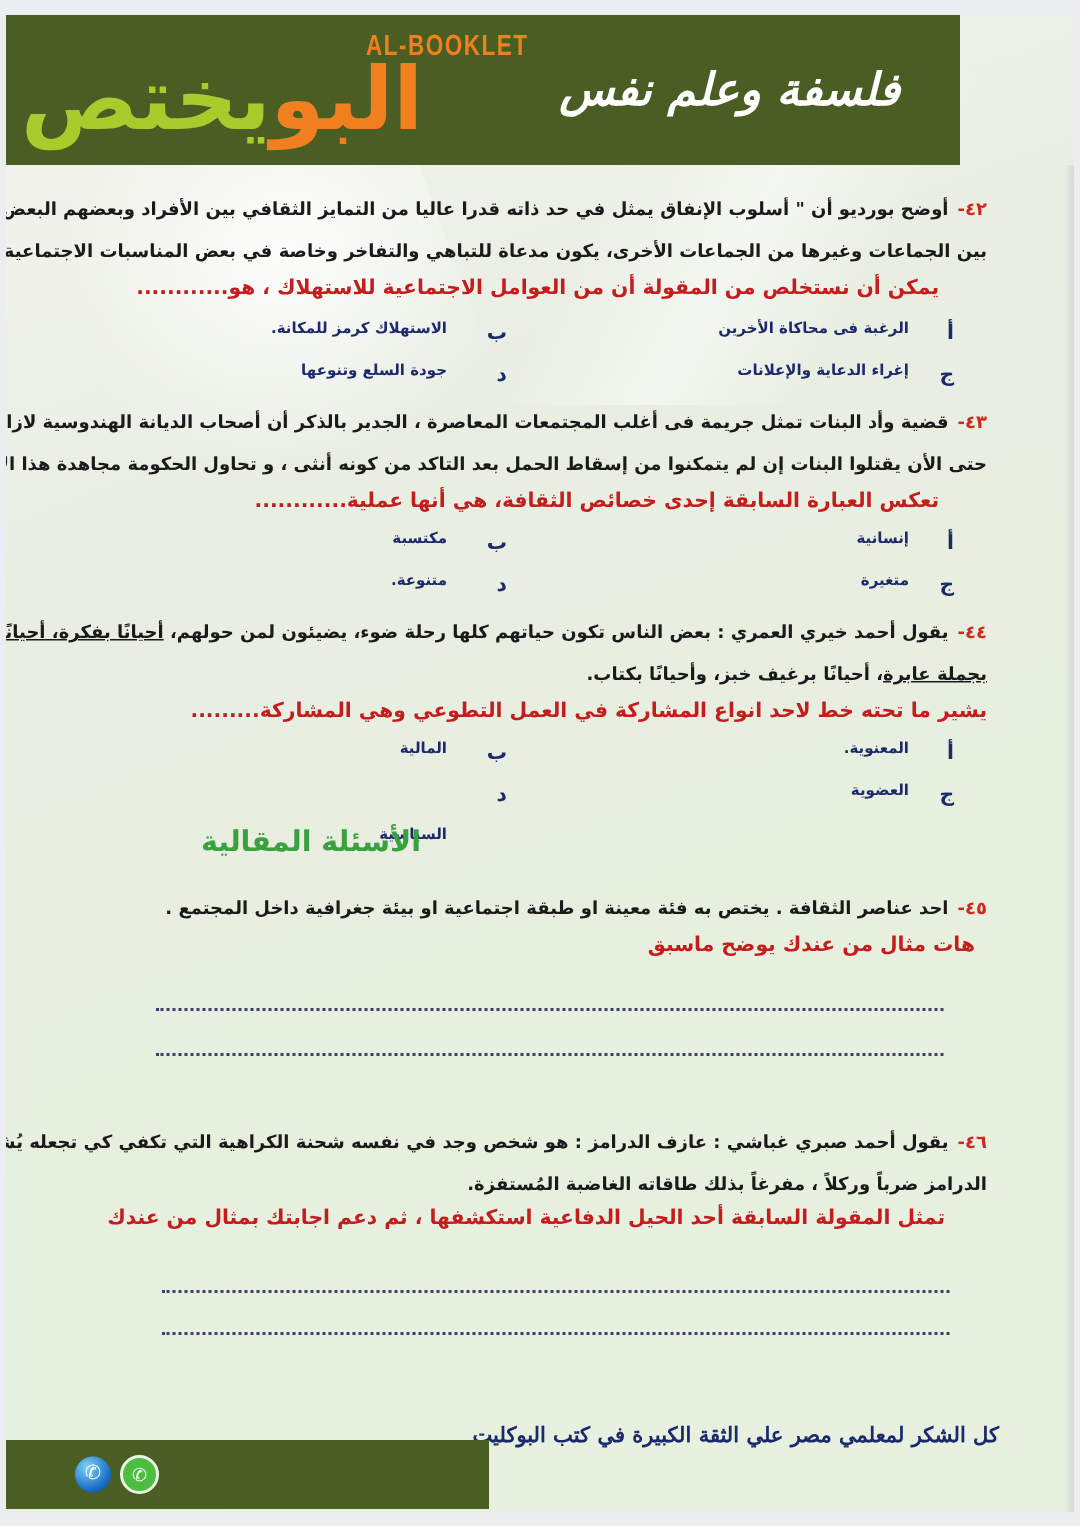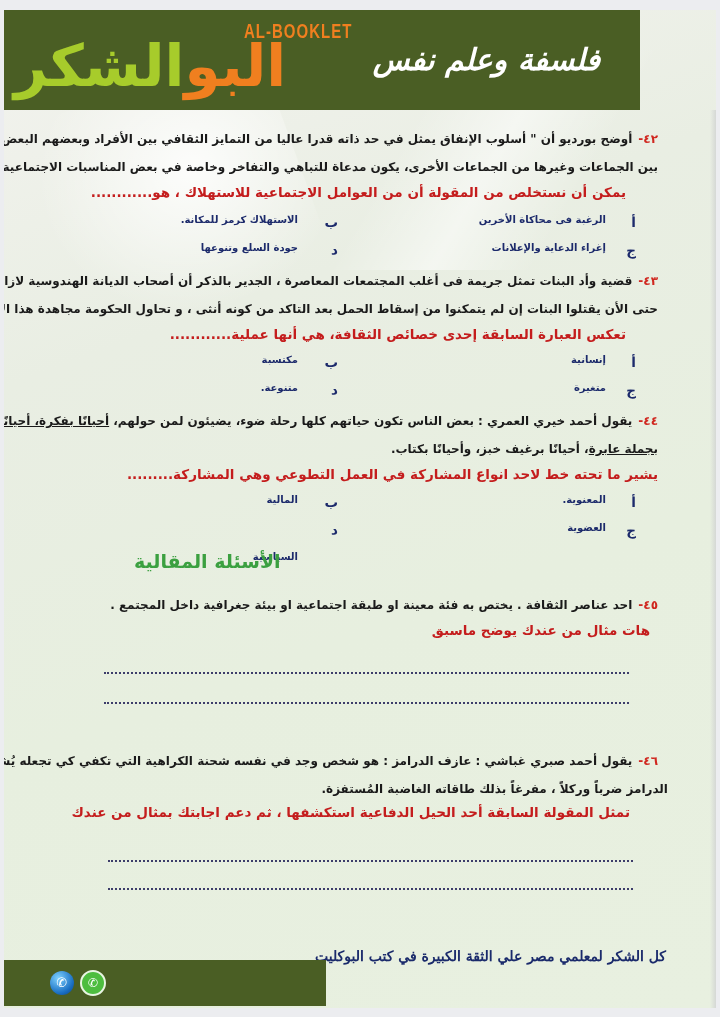--- a/index.html
+++ b/index.html
@@ -193,21 +193,21 @@
 <body>
 
 <div class="page">
   <div class="bg-shape"></div>
   <div class="bg-shape2"></div>
   <div class="right-edge"></div>
 
   <div class="header">
     <div class="logo">
       <span class="logo-latin">AL-BOOKLET</span>
-      <div class="logo-arabic"><span class="orange">البو</span><span class="green">الشكر</span></div>
+      <div class="logo-arabic"><span class="orange">البو</span><span class="green">يختص</span></div>
     </div>
     <div class="subject-title">فلسفة وعلم نفس</div>
   </div>
 
   <div class="content">
 
     <div class="question">
       <div class="qline" style="top:10px;"><span class="qnum">٤٢-</span><span>أوضح بورديو أن " أسلوب الإنفاق يمثل في حد ذاته قدرا عاليا من التمايز الثقافي بين الأفراد وبعضهم البعض وربما</span></div>
       <div class="qline" style="top:38px;right:58px;">بين الجماعات وغيرها من الجماعات الأخرى، يكون مدعاة للتباهي والتفاخر وخاصة في بعض المناسبات الاجتماعية.</div>
       <div class="prompt" style="top:64px;right:90px;">يمكن أن نستخلص من المقولة أن من العوامل الاجتماعية للاستهلاك ، هو............</div>
@@ -253,21 +253,21 @@
 
     <div class="question">
       <div class="qline" style="top:476px;"><span class="qnum">٤٥-</span><span>احد عناصر الثقافة . يختص به فئة معينة او طبقة اجتماعية او بيئة جغرافية داخل المجتمع .</span></div>
       <div class="prompt" style="top:502px;right:66px;">هات مثال من عندك يوضح ماسبق</div>
       <div class="dotline" style="top:552px;"></div>
       <div class="dotline" style="top:582px;"></div>
     </div>
 
     <div class="question">
       <div class="qline" style="top:632px;"><span class="qnum">٤٦-</span><span>يقول أحمد صبري غباشي : عازف الدرامز : هو شخص وجد في نفسه شحنة الكراهية التي تكفي كي تجعله يُشبع آلته</span></div>
-      <div class="qline" style="top:660px;right:48px;">الدرامز ضرباً وركلاً ، مفرغاً بذلك طاقاته الغاضبة المُستفزة.</div>
+      <div class="qline" style="top:660px;right:58px;">الدرامز ضرباً وركلاً ، مفرغاً بذلك طاقاته الغاضبة المُستفزة.</div>
       <div class="prompt" style="top:684px;right:86px;">تمثل المقولة السابقة أحد الحيل الدفاعية استكشفها ، ثم دعم اجابتك بمثال من عندك</div>
       <div class="dotline" style="top:740px;left:104px;"></div>
       <div class="dotline" style="top:768px;left:104px;"></div>
     </div>
   </div>
 
   <div class="thanks" style="top:938px;text-align:center;">كل الشكر لمعلمي مصر علي الثقة الكبيرة في كتب البوكليت</div>
   <div class="phone-bar" style="top:950px;">
     <span class="icon-phone">✆</span>
     <span class="icon-whatsapp">✆</span>

